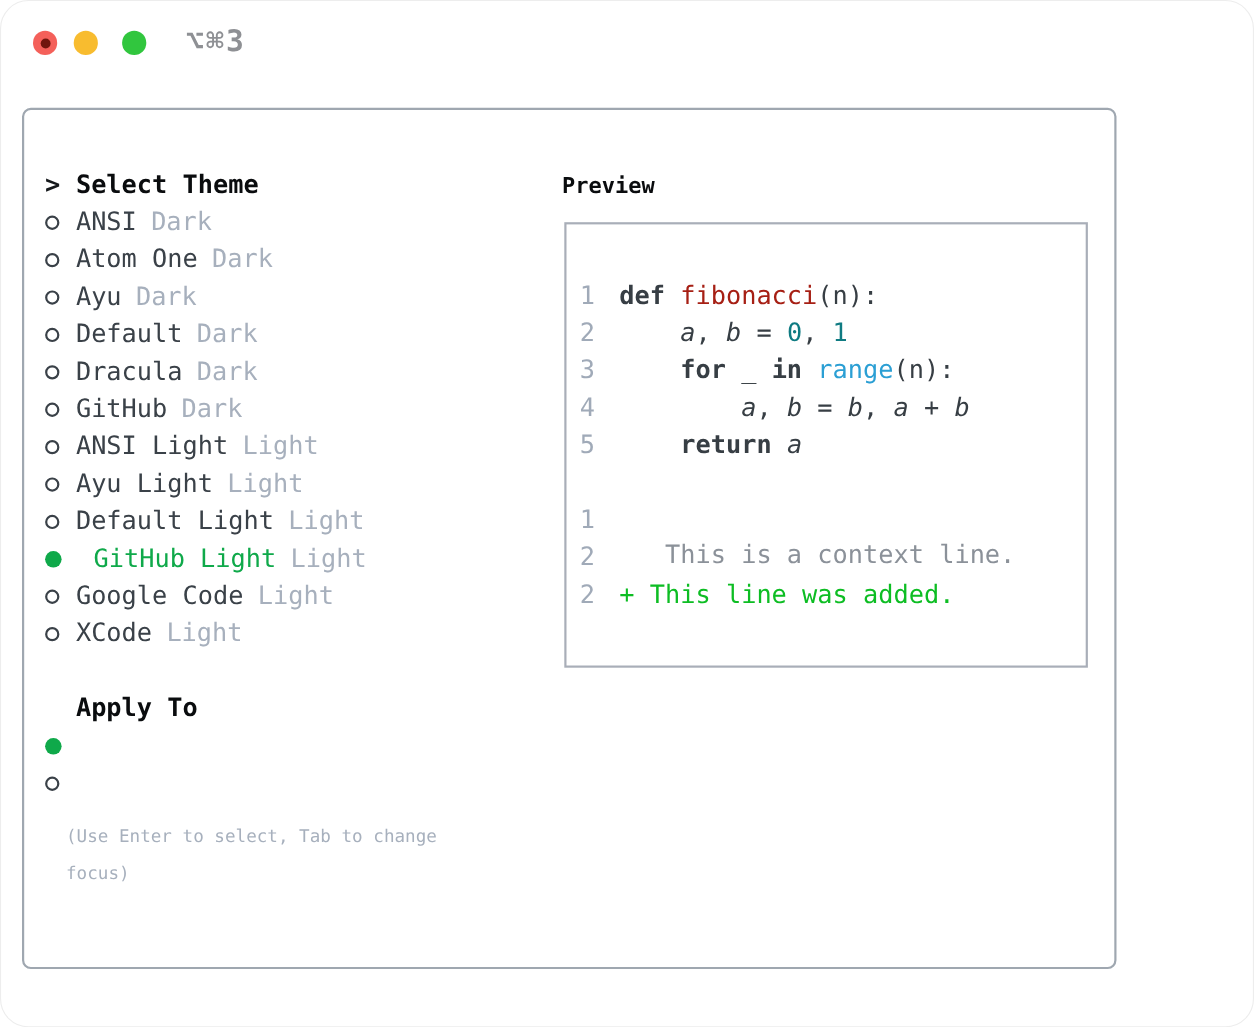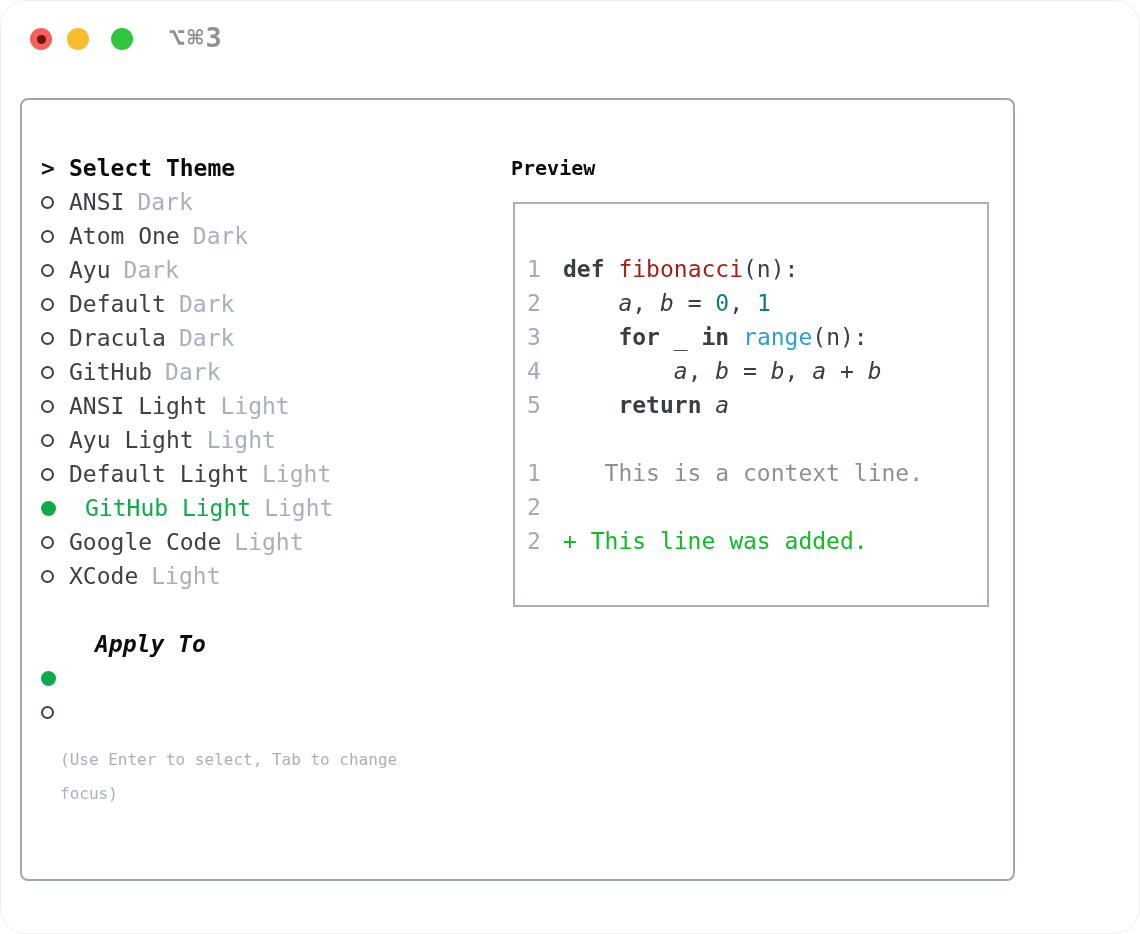--- a/index.html
+++ b/index.html
@@ -31,21 +31,21 @@
     display:flex; align-items:flex-start; background:#fff;
   }
   .left-col{ width:474px; padding-top:51px; }
   .right-col{ flex:1; padding-top:51px; }
 
   .row{ height:34px; display:flex; align-items:center; padding-left:19px;
         font-size:23px; line-height:34px; white-space:pre; }
   .caret-col{ width:28px; font-weight:bold; color:#15181b; }
   .bullet-col{ width:28px; display:flex; align-items:center; }
   .header-txt{ font-weight:bold; color:#0a0c0e; }
-  .indent{ padding-left:73px;font-style:italic; }
+  .indent{ padding-left:47px; }
   .ring{ width:13px; height:13px; border:2px solid var(--text_dark); border-radius:50%; }
   .dot-sel{ width:15px; height:15px; border-radius:50%; background:var(--green_sel); }
   .name{ color:var(--text_dark); }
   .name.sel{ color:var(--green_sel);margin-left:16px; }
   .tag{ color:var(--tag_gray); margin-left:13px; }
   .spacer{ height:34px; }
   .hint{
     margin-top:14px; padding-left:38px; width:440px;
     font-size:16px; line-height:34px; color:var(--hint_gray);
   }
@@ -58,21 +58,21 @@
     padding:48px 8px 0 12px; overflow:hidden;
   }
   .cline{ height:34px; line-height:34px; font-size:23px; display:flex; white-space:pre; }
   .gutter{ width:36px; color:var(--line_num); flex:none; }
   .tk-keyword{ color:var(--code_keyword);font-weight:bold; }
   .tk-plain{ color:var(--code_plain); }
   .tk-function{ color:var(--code_function); }
   .tk-number{ color:var(--code_number); }
   .tk-builtin{ color:var(--code_builtin); }
   .tk-variable{ color:var(--code_plain); font-style:italic; }
-  .diff-context{ color:var(--diff_context); }
+  .diff-context{ color:var(--diff_context);margin-top:32px; }
   .diff-deleted{ color:var(--diff_red); }
   .diff-added{ color:var(--diff_green); }
 </style>
 </head>
 <body>
 
 <div class="card">
 
   <div class="titlebar">
     <div class="lights">

